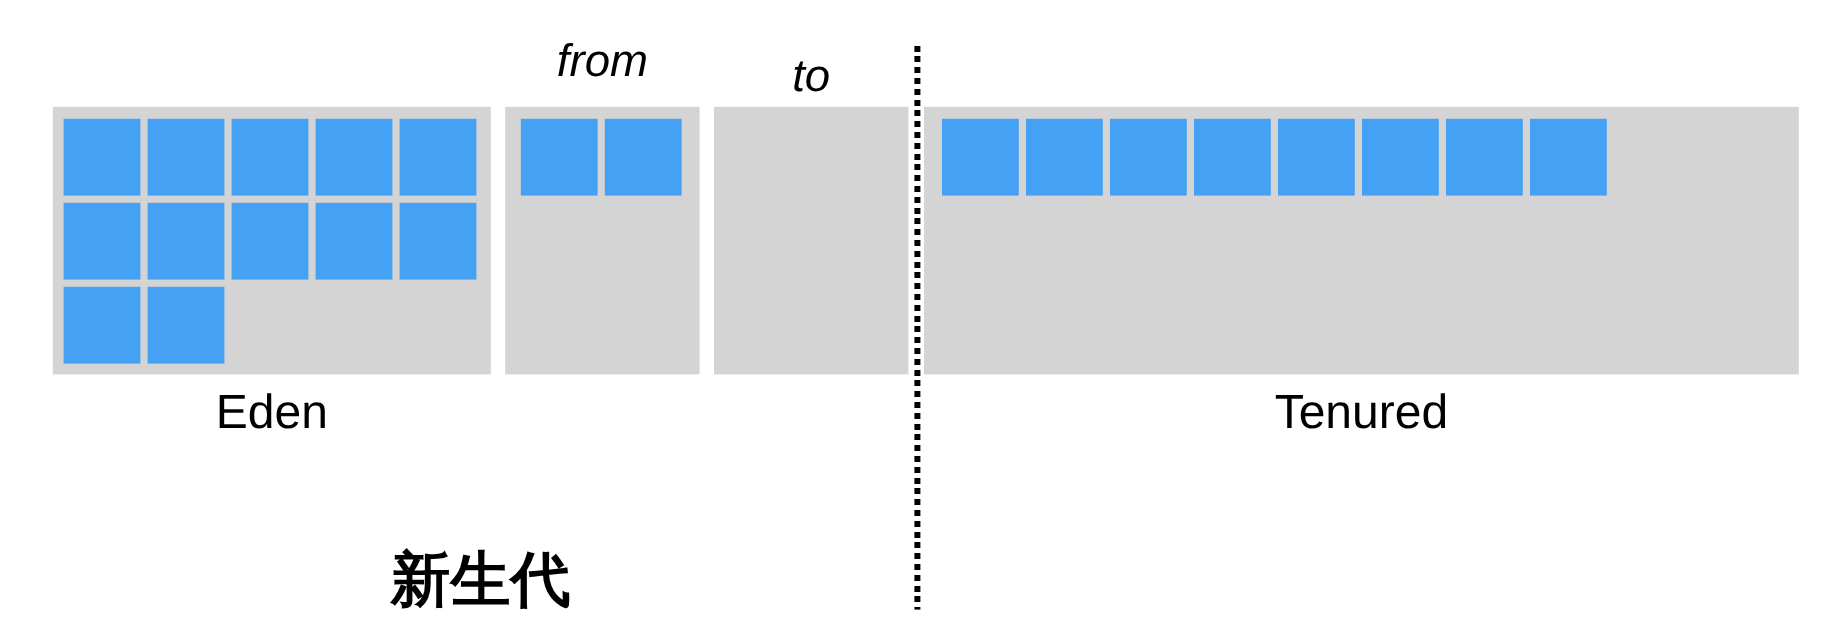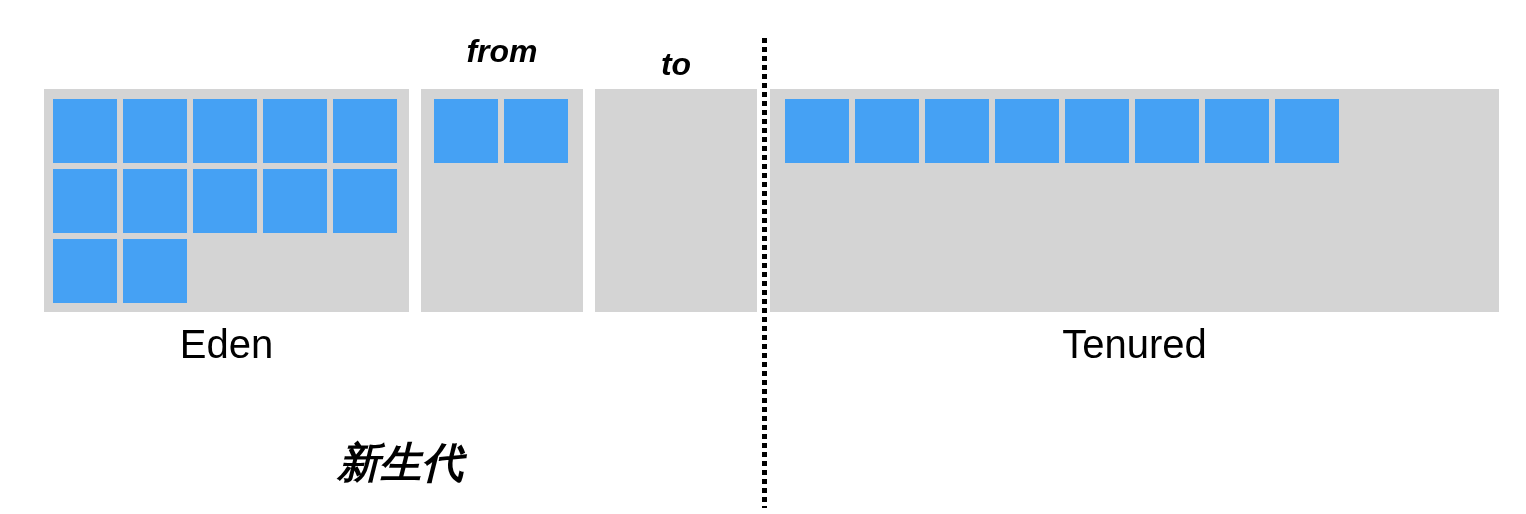--- a/index.html
+++ b/index.html
@@ -35,43 +35,41 @@
   .tenured-box { left: 770px; top: 89px; width: 729px; height: 223px; padding: 10px 15px; }
 
   .lbl {
     position: absolute;
     text-align: center;
     color: var(--text-color, #000000);
     white-space: nowrap;
   }
   .survivor-head {
     top: 30px;
-    font-size: 32px;
+    font-size: 38px;
     line-height: 42px;
     font-style: italic;
-    font-weight: bold;
   }
   .from-head { left: 421px; width: 162px; }
   .to-head   { left: 595px; width: 162px; margin-top: 13px; }
 
   .region-name {
     top: 320px;
     font-size: 40px;
     line-height: 48px;
   }
   .eden-name      { left: 44px;  width: 365px; }
   .survivors-name { left: 421px; width: 336px; }
   .tenured-name   { left: 770px; width: 729px; }
 
   .gen-name {
-    top: 434px;
-    font-size: 42px;
+    top: 454px;
+    font-size: 50px;
     line-height: 58px;
     font-weight: bold;
-    font-style: italic;
   }
   .young-name { left: 44px;  width: 713px; }
   .old-name   { left: 770px; width: 729px; }
 
   .divider {
     position: absolute;
     left: 762px;
     top: 38px;
     width: 5px;
     height: 470px;

